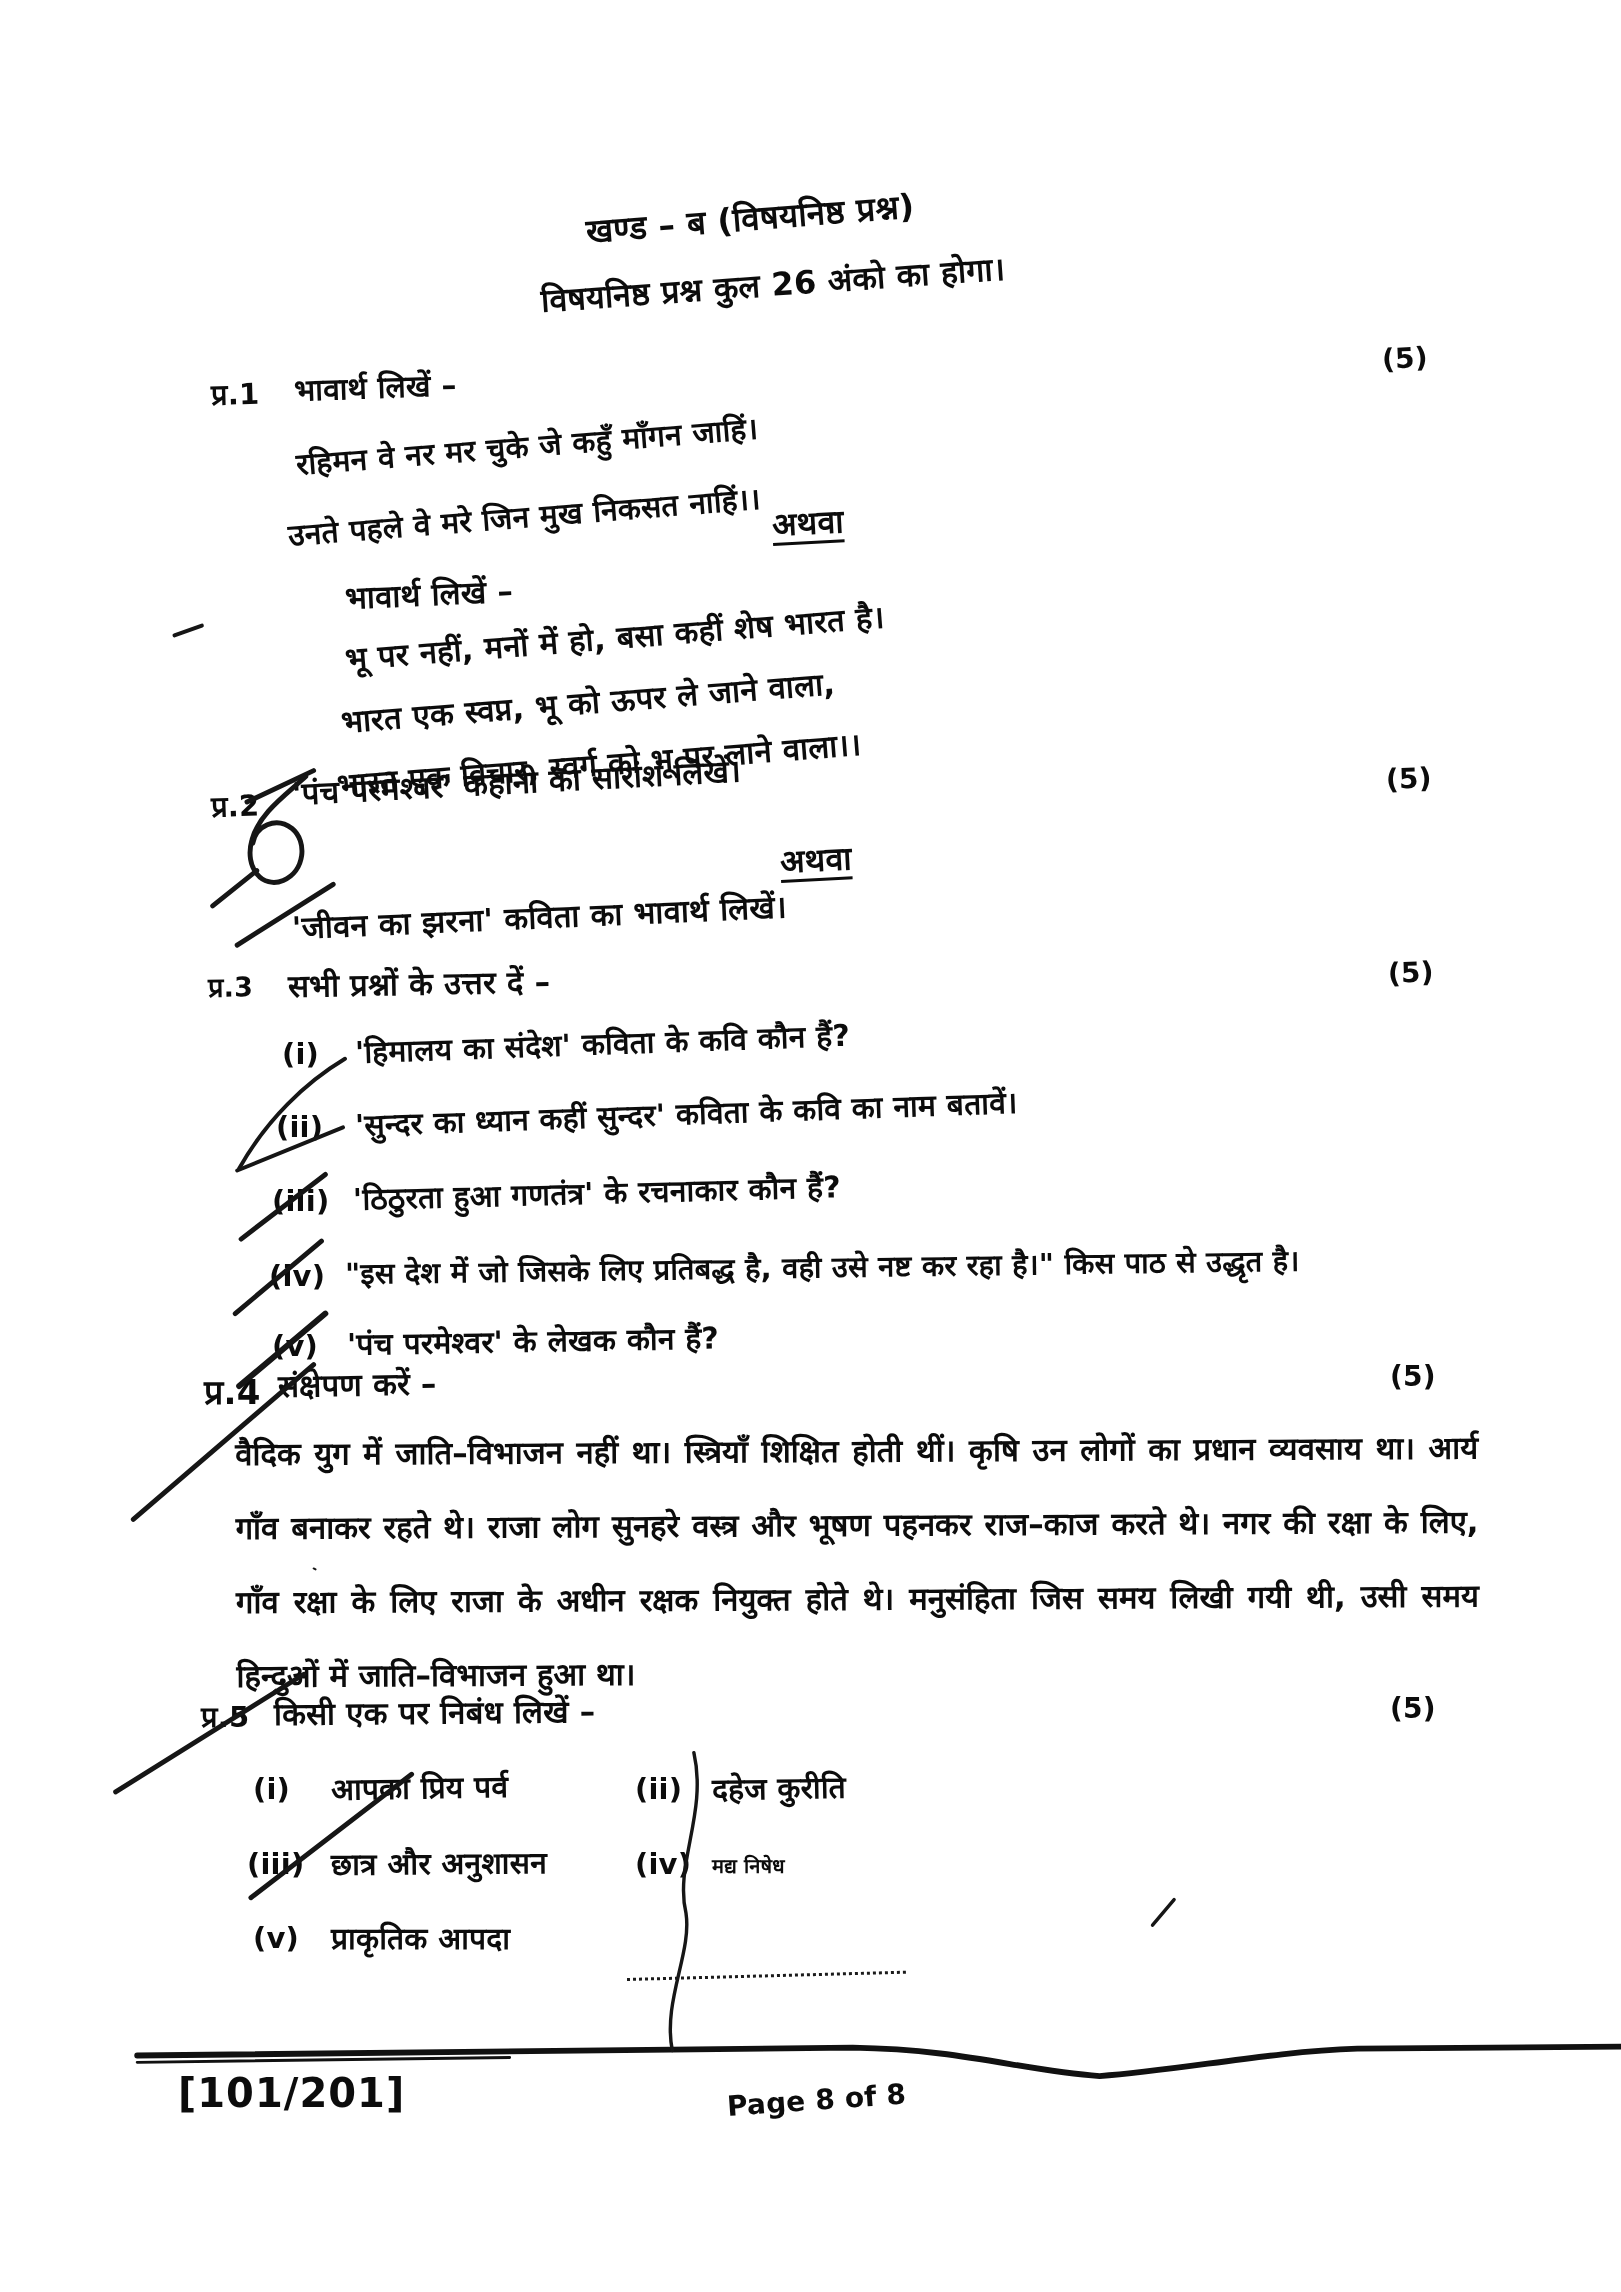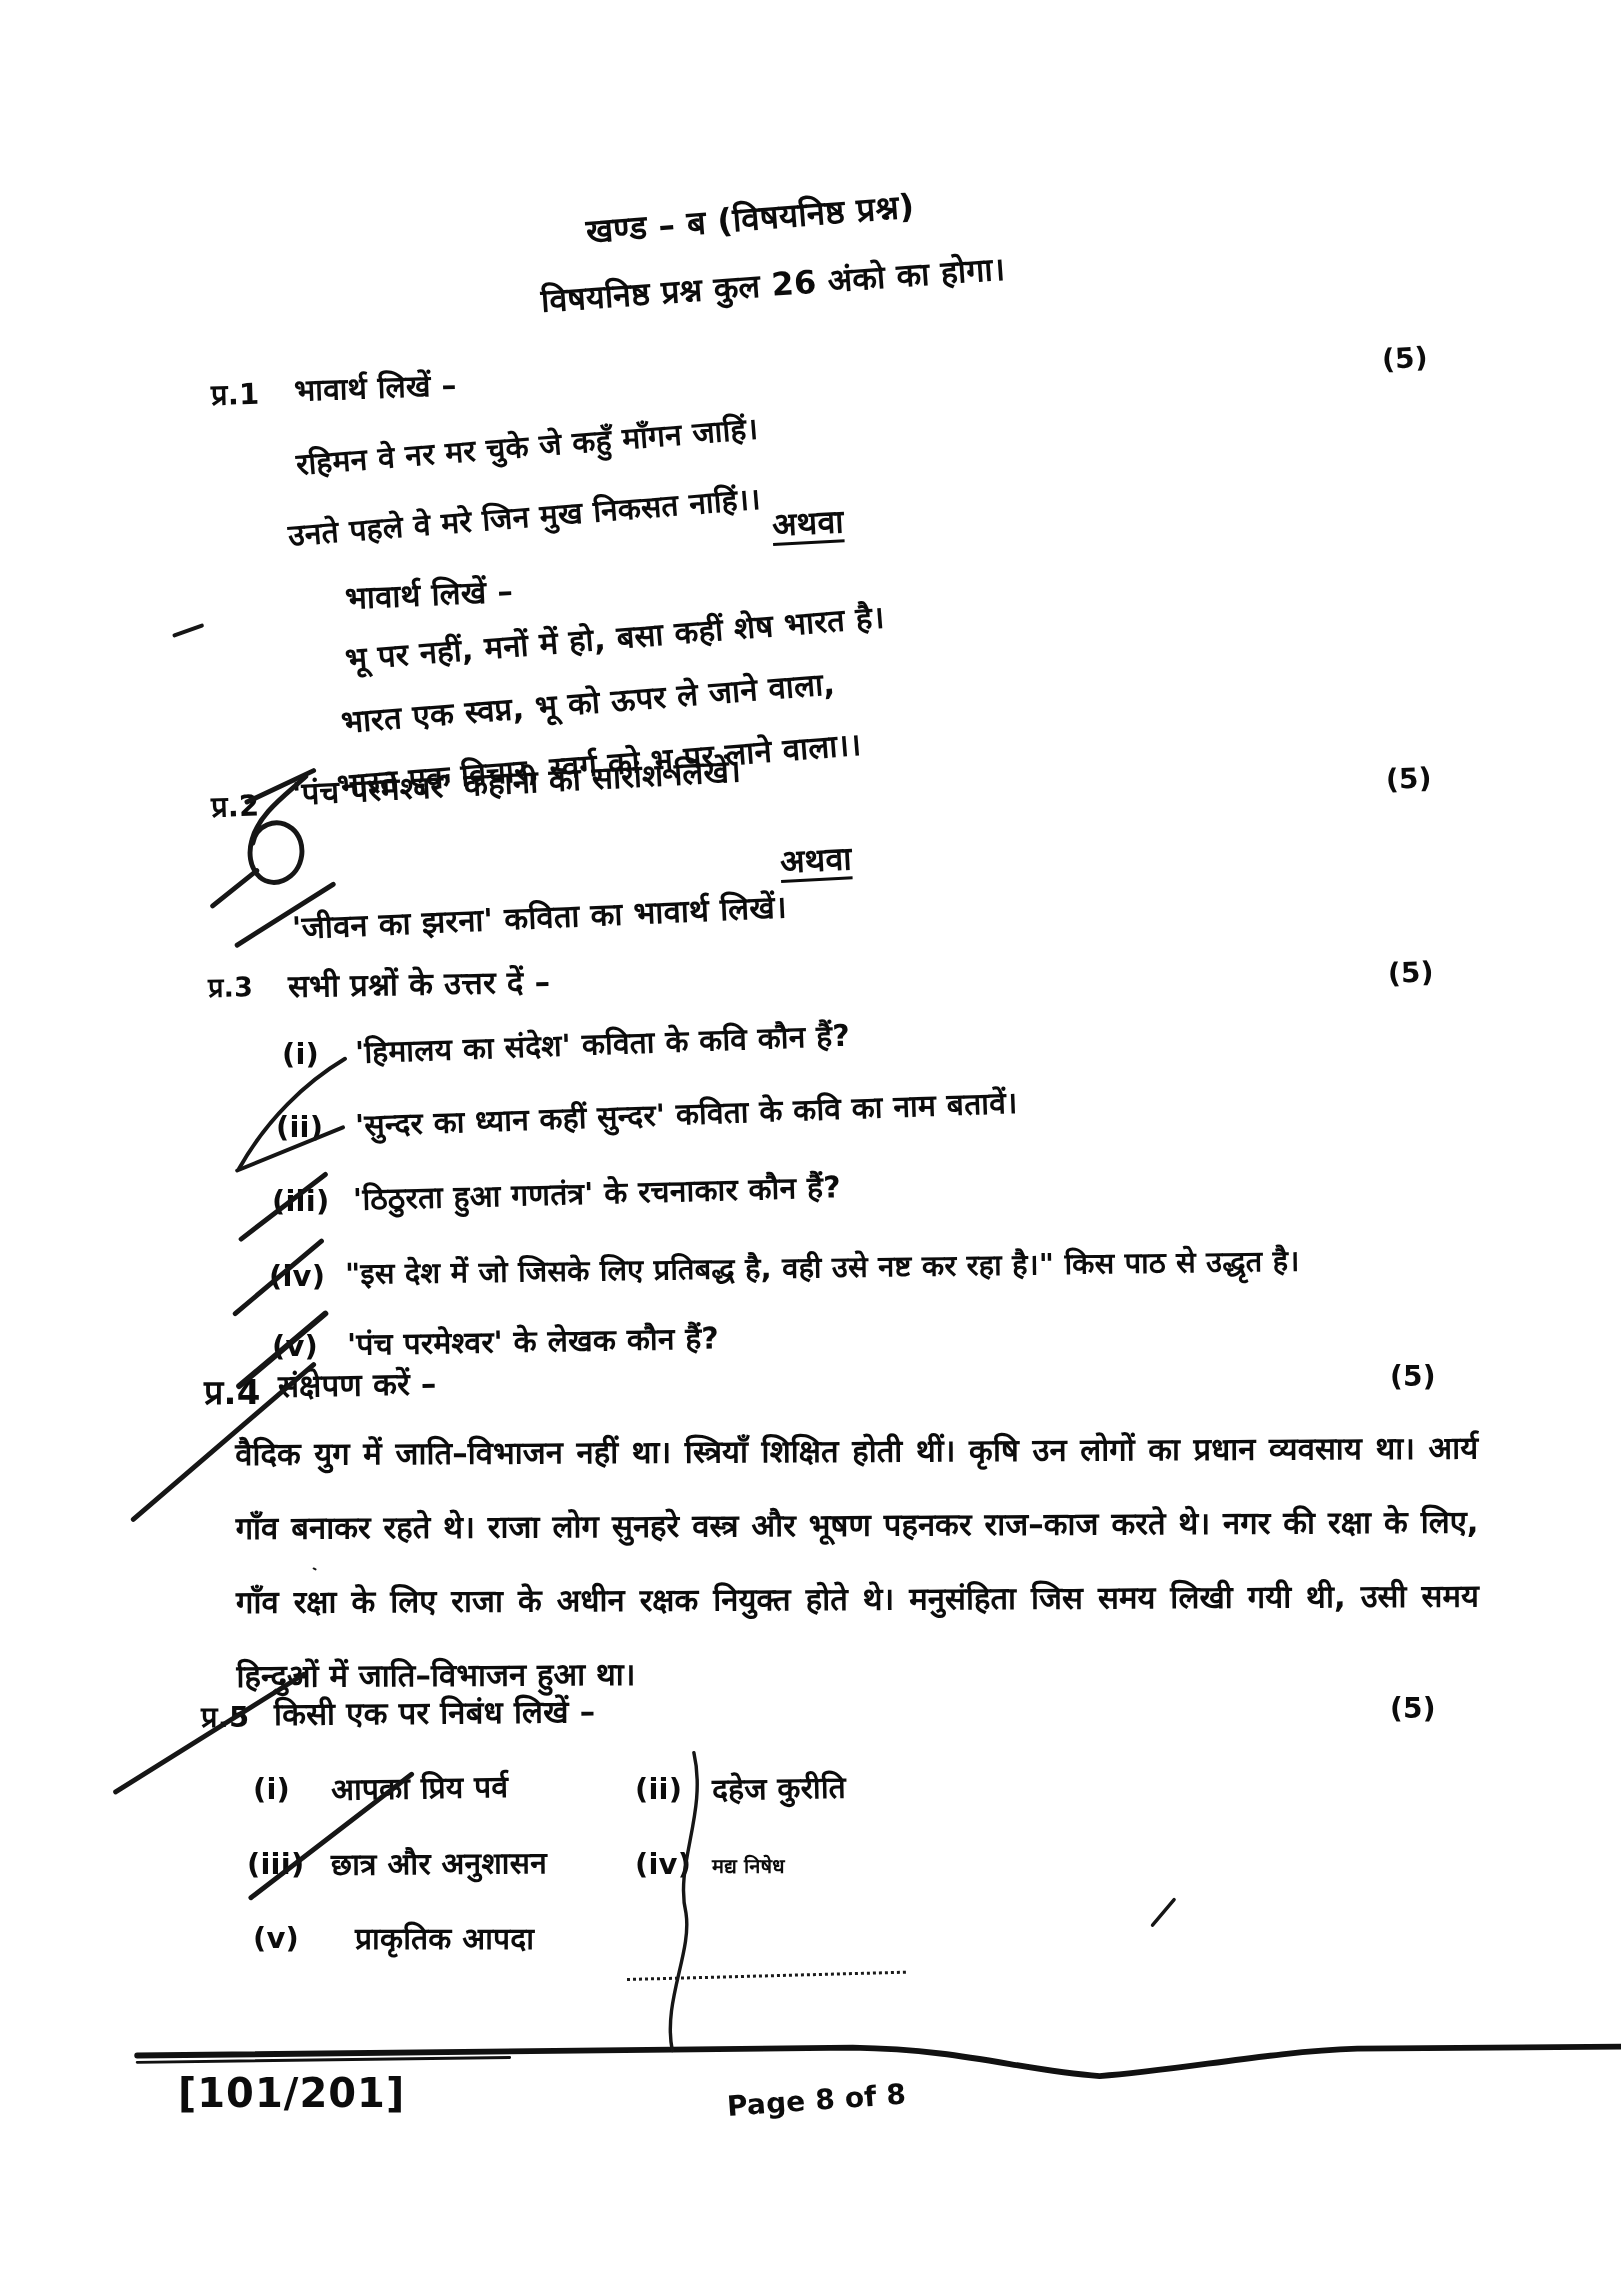--- a/index.html
+++ b/index.html
@@ -93,21 +93,21 @@
   <div class="t" style="left:331px;top:1768px;font-size:30px;transform:rotate(-1deg);">आपका प्रिय पर्व</div>
   <div class="t" style="left:635px;top:1772px;font-size:29px;">(ii)</div>
   <div class="t" style="left:712px;top:1768px;font-size:30px;transform:rotate(-1deg);">दहेज कुरीति</div>
 
   <div class="t" style="left:247px;top:1847px;font-size:29px;">(iii)</div>
   <div class="t" style="left:331px;top:1843px;font-size:30px;transform:rotate(-0.5deg);">छात्र और अनुशासन</div>
   <div class="t" style="left:635px;top:1847px;font-size:29px;">(iv)</div>
   <div class="t" style="left:712px;top:1843px;font-size:20px;margin-top:9px;">मद्य निषेध</div>
 
   <div class="t" style="left:253px;top:1921px;font-size:29px;">(v)</div>
-  <div class="t" style="left:331px;top:1917px;font-size:30px;margin-left:24px;">प्राकृतिक आपदा</div>
+  <div class="t" style="left:331px;top:1917px;font-size:30px;">प्राकृतिक आपदा</div>
 
   <div class="dotted-sep" style="left:627px;top:1978px;width:279px;transform:rotate(-1.5deg);"></div>
 
   <svg class="overlay" viewBox="0 0 1654 2339">
     <path d="M140,2097 L870,2089 C985,2091 1040,2112 1122,2118 C1205,2112 1295,2093 1385,2090 L1654,2088" fill="none" stroke="#111" stroke-width="6" stroke-linecap="round"></path>
     <path d="M140,2104 L520,2099" fill="none" stroke="#111" stroke-width="3" stroke-linecap="round"></path>
   </svg>
 
   <svg class="overlay" viewBox="0 0 1654 2339">
     <g fill="none" stroke="#161616" stroke-linecap="round">

